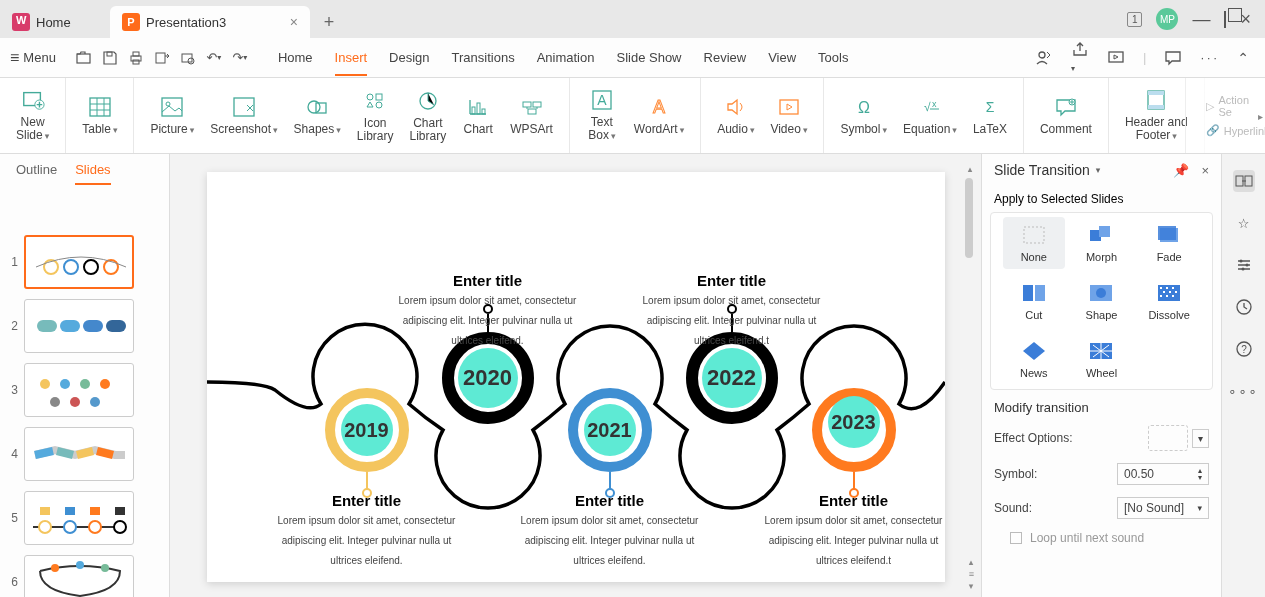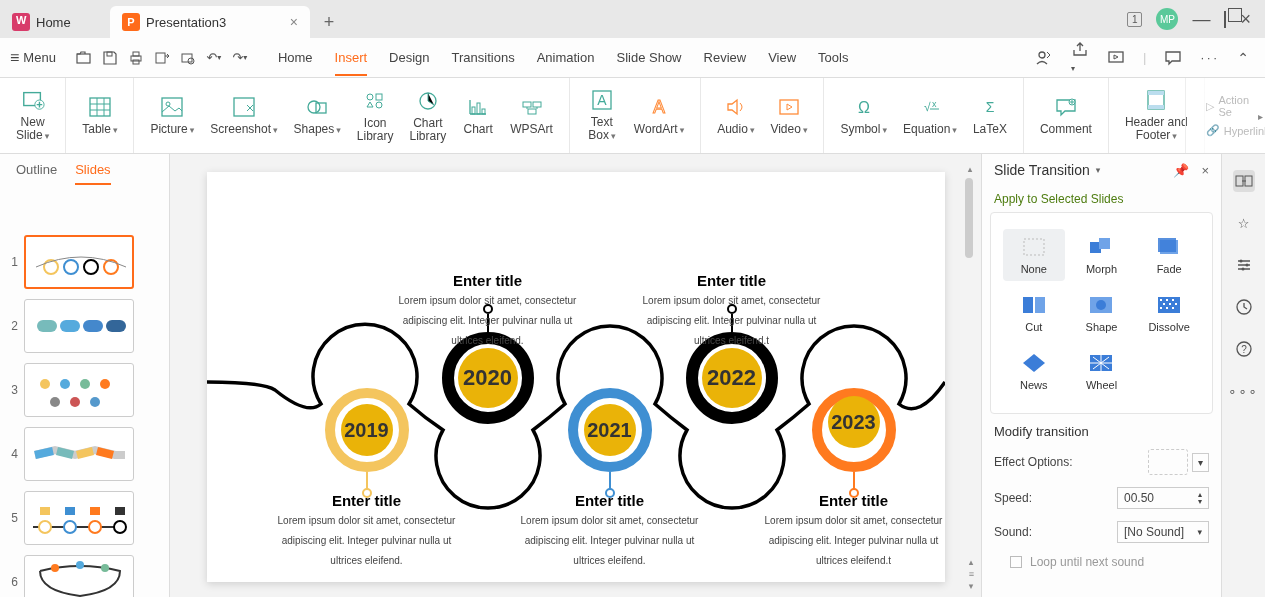--- a/index.html
+++ b/index.html
@@ -60,32 +60,32 @@
 .slide{width:738px;height:410px;background:#fff;box-shadow:0 2px 8px rgba(0,0,0,0.15);position:relative;}
 .scrollbar-v{position:absolute;right:6px;top:10px;width:10px;height:400px;}
 .scroll-thumb{width:8px;height:80px;background:#ccc;border-radius:4px;margin-top:4px;}
 
 
 .timeline-wrap{position:absolute;left:0;right:0;top:110px;height:280px;}
 .tl-item{position:absolute;text-align:center;width:190px;}
 .tl-title{font-weight:bold;font-size:15px;color:#000;}
 .tl-text{font-size:10px;color:#444;line-height:20px;margin-top:2px;}
 .circle{position:absolute;border-radius:50%;display:flex;align-items:center;justify-content:center;font-weight:bold;font-size:22px;}
-.circle.big{width:82px;height:82px;background:#eab308;}
+.circle.big{width:82px;height:82px;background:#5eead4;}
 .ring{position:absolute;border-radius:50%;}
 .pin{position:absolute;width:10px;height:10px;border:2.5px solid #000;border-radius:50%;background:#fff;}
 .stem{position:absolute;width:2.5px;background:#000;}
 
 
 .right-pane{width:240px;background:#fdfdfd;border-left:1px solid #ddd;display:flex;flex-direction:column;}
 .pane-header{display:flex;align-items:center;padding:8px 12px;gap:6px;}
 .pane-title{font-size:14px;color:#333;}
 .pane-header-ico{margin-left:auto;display:flex;gap:12px;color:#666;}
-.pane-section-lbl{padding:6px 12px;font-size:12px;color:#4d7c0f;}
-.trans-grid{display:grid;grid-template-columns:repeat(3,1fr);gap:6px;padding:16px 12px;background:#fff;margin:0 8px;border:1px solid #e5e5e5;border-radius:4px;}
+.pane-section-lbl{padding:6px 12px;font-size:12px;color:#000000;}
+.trans-grid{display:grid;grid-template-columns:repeat(3,1fr);gap:6px;padding:4px 12px;background:#fff;margin:0 8px;border:1px solid #e5e5e5;border-radius:4px;}
 .trans-item{display:flex;flex-direction:column;align-items:center;gap:4px;padding:6px 2px;border-radius:4px;}
 .trans-item.selected{background:#eef0f2;}
 .trans-ico{width:28px;height:24px;display:flex;align-items:center;justify-content:center;}
 .trans-lbl{font-size:11px;color:#333;}
 .modify-section{padding:10px 12px 4px;font-size:13px;font-weight:500;color:#333;}
 .opt-row{display:flex;align-items:center;padding:6px 12px;font-size:12px;color:#444;gap:8px;}
 .opt-row .field{margin-left:auto;}
 .num-input{width:92px;height:22px;border:1px solid #ccc;padding:2px 6px;font-size:12px;display:flex;align-items:center;justify-content:space-between;}
 .select-input{width:92px;height:22px;border:1px solid #ccc;padding:2px 6px;font-size:12px;display:flex;align-items:center;justify-content:space-between;}
 .effect-box{width:40px;height:26px;border:1px dashed #ccc;border-radius:3px;}
@@ -664,21 +664,21 @@
       </div>
     <div class="modify-section">Modify transition</div>
     <div class="opt-row">
       <span>Effect Options:</span>
       <div class="field" style="display:flex;gap:4px;align-items:center;">
         <div class="effect-box"></div>
         <span style="border:1px solid #ccc;padding:3px 5px;font-size:10px;">▾</span>
       </div>
     </div>
     <div class="opt-row">
-      <span>Speed:</span>
+      <span>Symbol:</span>
       <div class="field num-input">
         <span>00.50</span>
         <span style="font-size:8px;line-height:7px;display:flex;flex-direction:column;">
             <span>▴</span>
             <span>▾</span>
           </span>
       </div>
     </div>
     <div class="opt-row">
       <span>Sound:</span>

